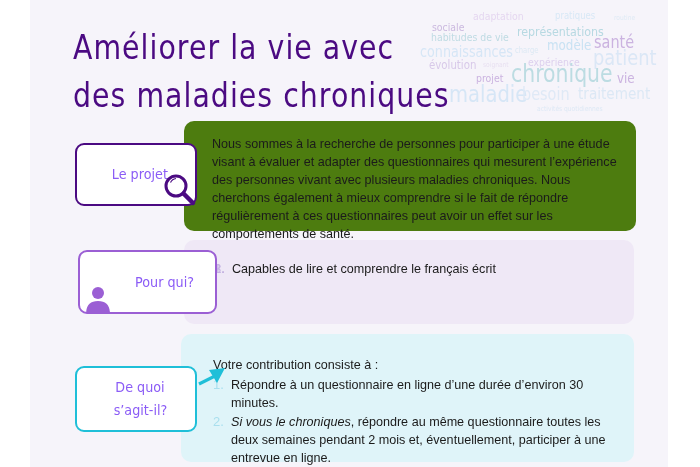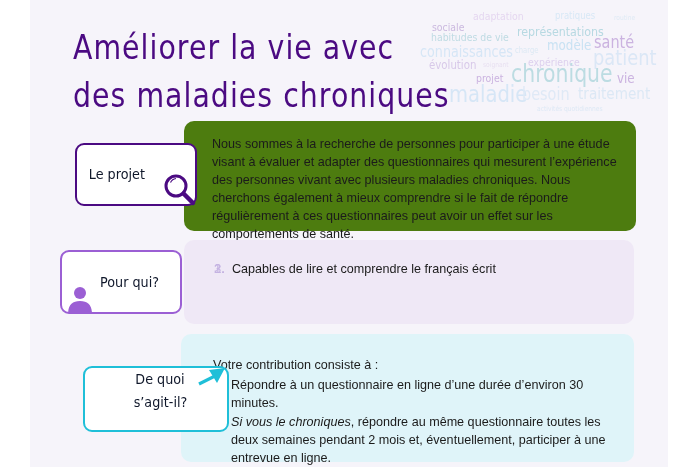--- a/index.html
+++ b/index.html
@@ -32,23 +32,23 @@
   .content-card {
     position: absolute; border-radius: 10px;
     color: #1b1b1b; font-size: 12.6px; line-height: 18px;
   }
   .card-purple { background: #4d7c0f; }
   .card-lilac { background: #efe8f6; }
   .card-cyan { background: #dff4f9; }
 
   .label-box {
     position: absolute; background: #ffffff; border-radius: 9px;
-    display: flex; align-items: center; justify-content: flex-start; text-align: center;
+    display: flex; align-items: center; justify-content: center; text-align: center;
     font-family: "DejaVu Sans", sans-serif; font-size: 14.5px; line-height: 23px;
-    color: #0f172a;
+    color: #8b5cf6;
     padding-left: 8px;
   }
   .label-box .lbl { transform: scaleX(0.88); display: inline-block; }
 
   .ol { list-style: none; }
   .ol li { position: relative; padding-left: 18px; }
   .ol li .num { position: absolute; left: 0; top: 0; font-size: 13px; }
   .num-purple { color: #c5b3e2; }
   .num-cyan { color: #a9dfee; }
   em { font-style: italic; }
@@ -99,35 +99,35 @@
   <line x1="21.5" y1="21.5" x2="31" y2="31" stroke="#4b0a82" stroke-width="4.5" stroke-linecap="round"></line>
 </svg>
 
 <div class="content-card card-lilac" style="left:184px; top:240px; width:450px; height:84px; padding:20px 16px 0 30px;">
   <ol class="ol">
     <li><span class="num num-purple">1.</span></li>
     <li><span class="num num-purple">2.</span></li>
     <li><span class="num num-purple">3.</span><span>Capables de lire et comprendre le français écrit</span></li>
   </ol>
 </div>
-<div class="label-box" style="left:60px; top:250px; width:122px; height:64px; border:2.5px solid #9b5fd4; overflow:hidden;">
+<div class="label-box" style="left:78px; top:250px; width:139px; height:64px; border:2.5px solid #9b5fd4; overflow:hidden;">
   <span class="lbl" style="margin-left:26px;">Pour qui?</span>
   <svg width="30" height="30" viewBox="0 0 30 30" style="position:absolute; left:3px; bottom:-2px;">
     <circle cx="15" cy="9" r="6" fill="#9b5fd4"></circle>
     <path d="M3 30 Q3 17 15 17 Q27 17 27 30 Z" fill="#9b5fd4"></path>
   </svg>
 </div>
 
 <div class="content-card card-cyan" style="left:181px; top:334px; width:453px; height:128px; padding:22px 16px 0 32px;">
   <p style="margin-bottom:2px;">Votre contribution consiste à :</p>
   <ol class="ol">
     <li style="margin-bottom:1px;"><span class="num num-cyan">1.</span><span>Répondre à un questionnaire en ligne d’une durée d’environ 30 minutes.</span></li>
     <li><span class="num num-cyan">2.</span><em>Si vous le chroniques</em><span>, répondre au même questionnaire toutes les deux semaines pendant 2 mois et, éventuellement, participer à une entrevue en ligne.</span></li>
   </ol>
 </div>
-<div class="label-box" style="left:75px; top:366px; width:146px; height:66px; border:2.5px solid #1fbfd8; flex-direction:column;margin-left:8px;">
+<div class="label-box" style="left:75px; top:366px; width:122px; height:66px; border:2.5px solid #1fbfd8; flex-direction:column;">
   <span class="lbl">De quoi</span>
   <span class="lbl">s’agit-il?</span>
 </div>
 <svg width="30" height="24" viewBox="0 0 30 24" style="position:absolute; left:197px; top:366px;">
   <line x1="2" y1="18" x2="18" y2="10" stroke="#1fbfd8" stroke-width="3.2"></line>
   <polygon points="12,4 28,2 20,17" fill="#1fbfd8"></polygon>
 </svg>
 
 </body></html>

